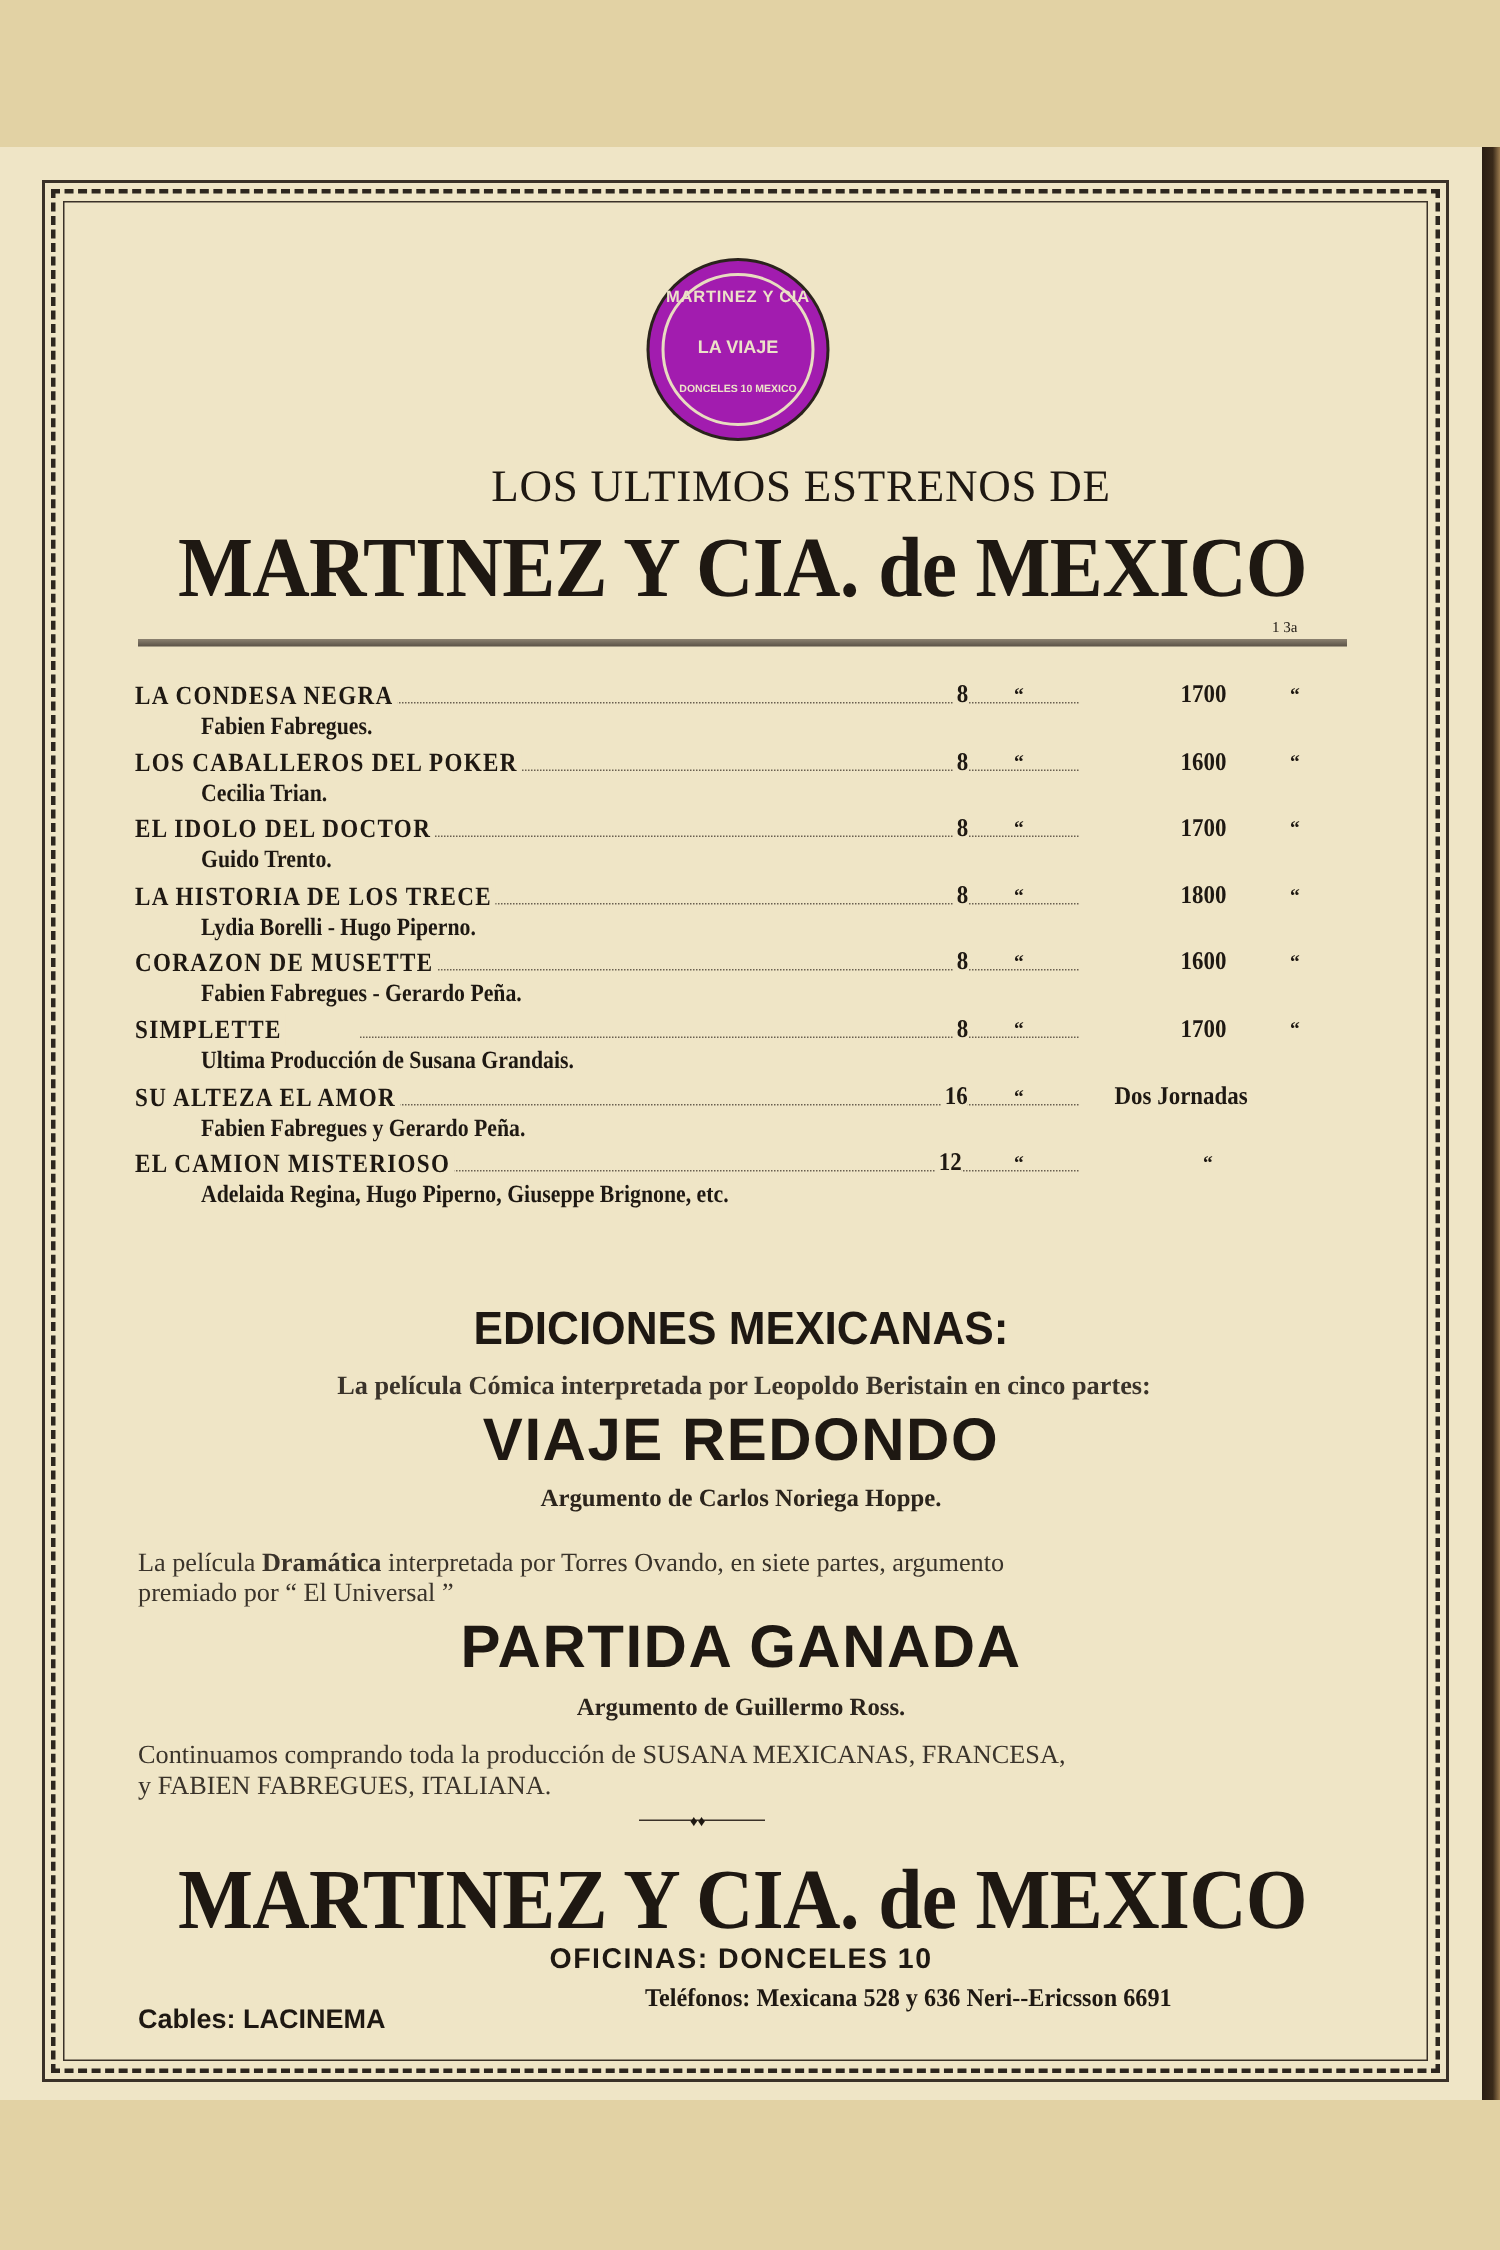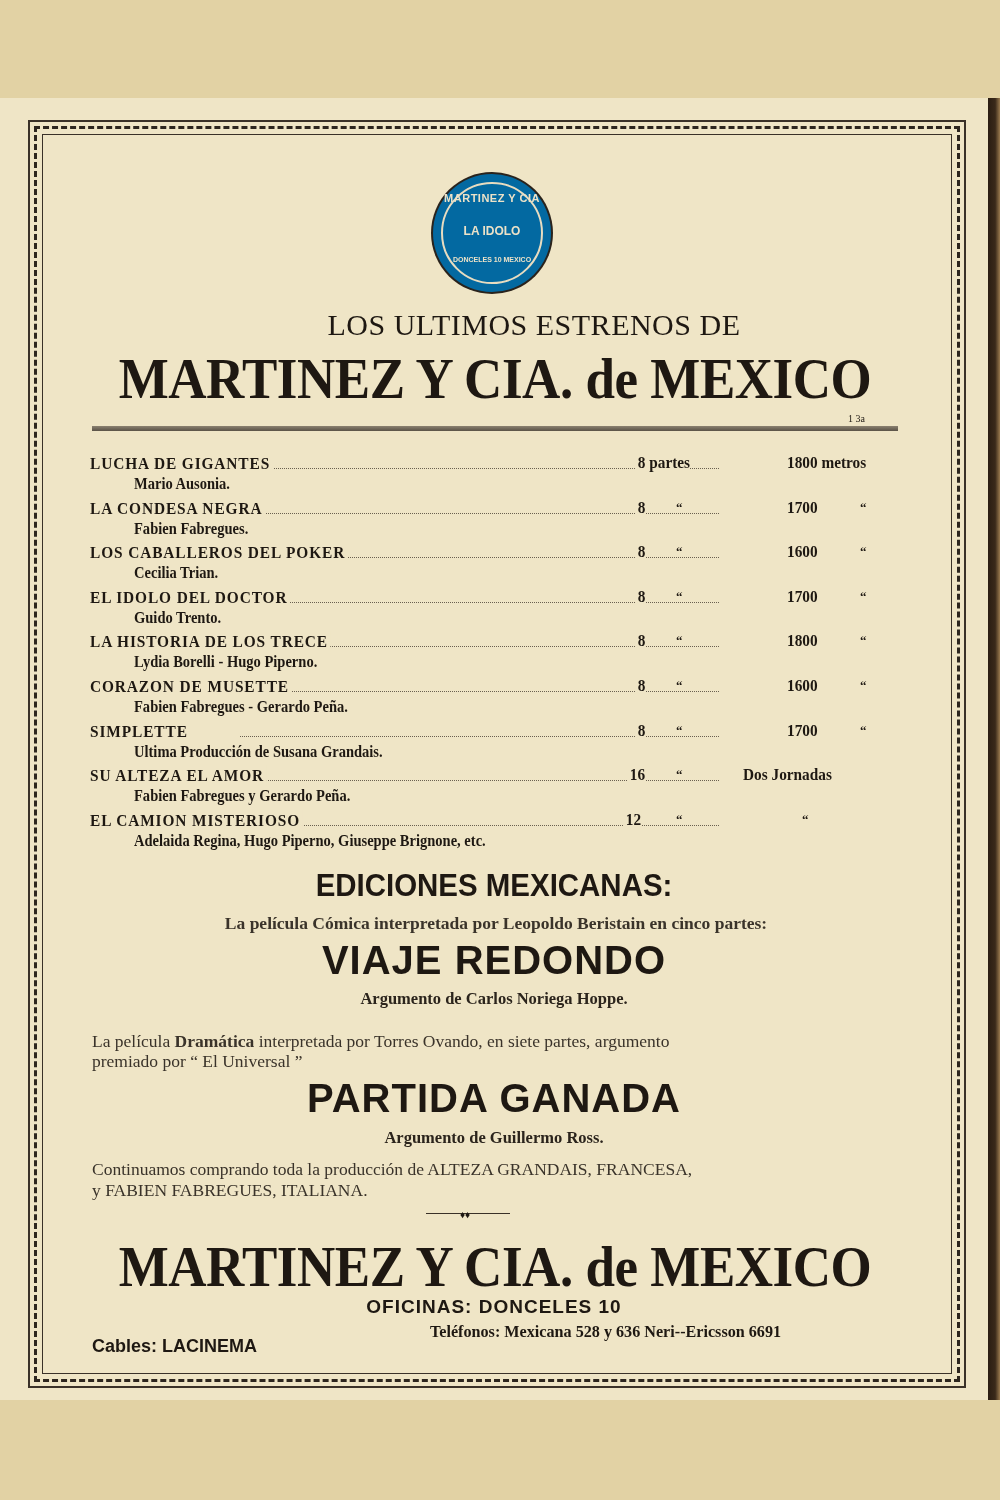--- a/index.html
+++ b/index.html
@@ -2,21 +2,21 @@
 <html><head>
 <meta charset="utf-8">
 <style>
   html, body { margin:0; padding:0; }
   body { width:1000px; height:1500px; background:#e2d2a4; position:relative; overflow:hidden; font-family:"Liberation Serif", serif; color:#1e1812; }
   .page { position:absolute; left:0; top:98px; width:988px; height:1302px; background:#efe5c6; }
   .spine { position:absolute; left:988px; top:98px; width:12px; height:1302px; background:linear-gradient(90deg,#2a1d12,#3a2a1a 60%,#9a7a4e); }
   .frame-outer { position:absolute; left:28px; top:120px; width:938px; height:1268px; border:2px solid #3a3128; box-sizing:border-box; }
   .frame-dash { position:absolute; left:34px; top:126px; width:926px; height:1256px; border:3px dashed #2d261f; box-sizing:border-box; }
   .frame-inner { position:absolute; left:42px; top:134px; width:910px; height:1240px; border:1px solid #3a3128; box-sizing:border-box; }
-  .logo { position:absolute; left:433px; top:174px; width:118px; height:118px; border-radius:50%; background:#0369a1; box-shadow:0 0 0 2px #2a231c; }
+  .logo { position:absolute; left:433px; top:174px; width:118px; height:118px; border-radius:50%; background:#a21caf; box-shadow:0 0 0 2px #2a231c; }
   .logo .ring { position:absolute; left:8px; top:8px; width:98px; height:98px; border-radius:50%; border:2px solid #e8dcc0; }
   .logo .t1 { position:absolute; top:18px; width:100%; text-align:center; color:#ece2c8; font:bold 11px "Liberation Sans", sans-serif; letter-spacing:0.5px; }
   .logo .t2 { position:absolute; top:50px; width:100%; text-align:center; color:#ece2c8; font:bold 12px "Liberation Sans", sans-serif; }
   .logo .t3 { position:absolute; top:82px; width:100%; text-align:center; color:#ece2c8; font:bold 7px "Liberation Sans", sans-serif; }
   .h-sub { position:absolute; top:308px; left:0; width:988px; text-align:center; font-size:30px; letter-spacing:0.5px;margin-left:40px; }
   .h-main { position:absolute; top:346px; left:90px; width:810px; text-align:center; font-size:57px; font-weight:bold; letter-spacing:-0.5px; transform:scaleX(0.93); }
   .rule { position:absolute; top:426px; left:92px; width:806px; height:5px; background:linear-gradient(#8b8170,#5a5246); }
   .rule-mark { position:absolute; top:413px; left:848px; font-size:10px; }
   .films { position:absolute; top:453px; left:90px; width:815px; }
   .film { position:relative; height:44.6px; }
@@ -44,39 +44,30 @@
 
 <div class="page"></div>
 <div class="spine"></div>
 <div class="frame-outer"></div>
 <div class="frame-dash"></div>
 <div class="frame-inner"></div>
 
 <div class="logo">
   <div class="ring"></div>
   <div class="t1">MARTINEZ Y CIA</div>
-  <div class="t2">LA IDOLO</div>
+  <div class="t2">LA VIAJE</div>
   <div class="t3">DONCELES 10 MEXICO</div>
 </div>
 
 <div class="h-sub">LOS ULTIMOS ESTRENOS DE</div>
 <div class="h-main">MARTINEZ Y CIA. de MEXICO</div>
 <div class="rule"></div>
 <div class="rule-mark">1 3a</div>
 
 <div class="films">
-  <div class="film">
-    <span class="dots"></span>
-    <span class="title">LUCHA DE GIGANTES</span>
-    <span class="parts">8 partes</span>
-    <span class="ditto1"></span>
-    <span class="meters">1800 metros</span>
-    <span class="ditto2"></span>
-    <span class="cast">Mario Ausonia.</span>
-  </div>
   <div class="film">
     <span class="dots"></span>
     <span class="title">LA CONDESA NEGRA</span>
     <span class="parts">8</span>
     <span class="ditto1">“</span>
     <span class="meters">1700</span>
     <span class="ditto2">“</span>
     <span class="cast">Fabien Fabregues.</span>
   </div>
   <div class="film">
@@ -152,21 +143,21 @@
 <div class="big" style="top:938px;">VIAJE REDONDO</div>
 <div class="arg" style="top:989px;">Argumento de Carlos Noriega Hoppe.</div>
 
 <div class="line" style="top:1031px;">
   <span>La película </span><b>Dramática</b><span> interpretada por Torres Ovando,  en siete partes,  argumento</span>
 </div>
 <div class="line" style="top:1051px;">premiado por “ El Universal ”</div>
 <div class="big" style="top:1076px;">PARTIDA GANADA</div>
 <div class="arg" style="top:1128px;">Argumento de Guillermo Ross.</div>
 
-<div class="line" style="top:1159px;">Continuamos comprando toda la producción de ALTEZA GRANDAIS, FRANCESA,</div>
+<div class="line" style="top:1159px;">Continuamos comprando toda la producción de SUSANA MEXICANAS, FRANCESA,</div>
 <div class="line" style="top:1180px;">y FABIEN FABREGUES, ITALIANA.</div>
 
 <div class="orn"></div>
 <div class="orn-dot">♦♦</div>
 
 <div class="footer-main">MARTINEZ Y CIA. de MEXICO</div>
 <div class="offices">OFICINAS: DONCELES 10</div>
 <div class="cables">Cables: LACINEMA</div>
 <div class="phones">Teléfonos: Mexicana 528 y 636 Neri--Ericsson 6691</div>
 

